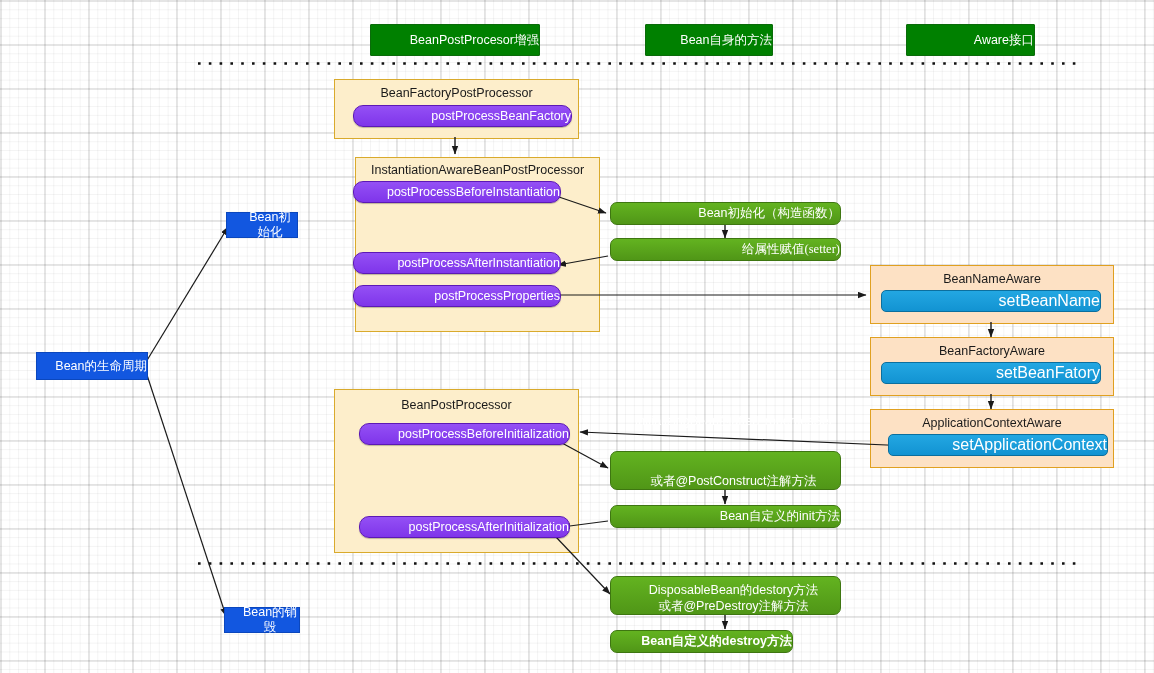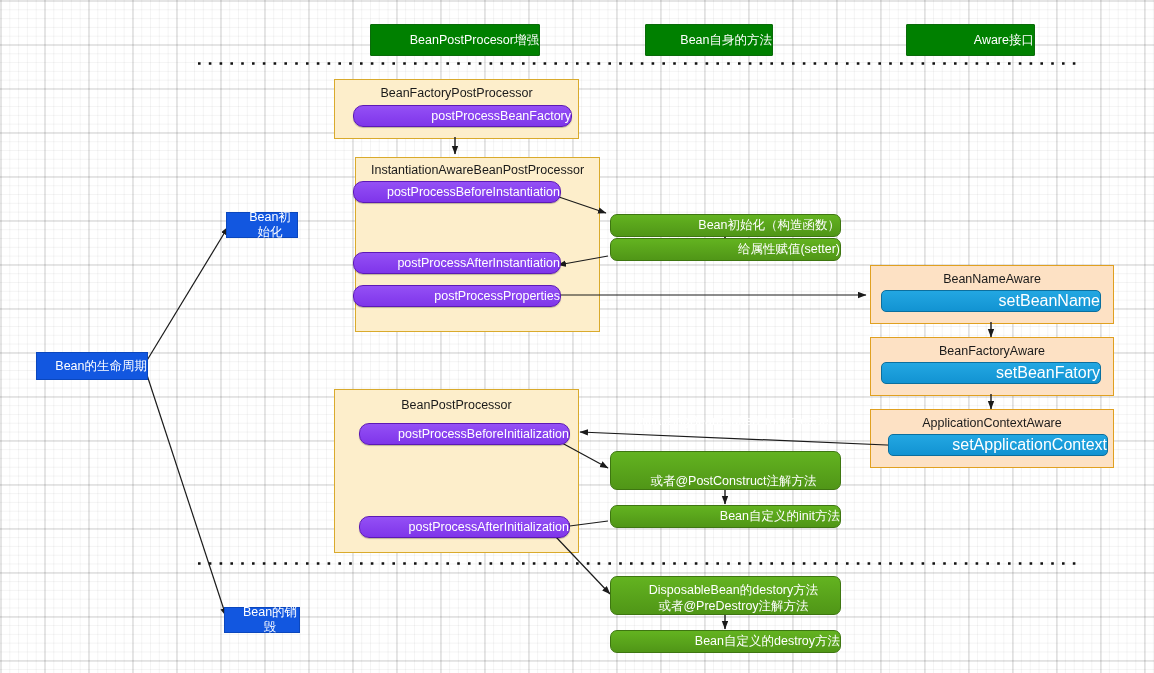--- a/index.html
+++ b/index.html
@@ -203,40 +203,40 @@
   <div class="panel yellowish" style="position:absolute; left:334px; top:389px; width:243px; height:162px;">
     <div class="panel-title" style="top:8px;">BeanPostProcessor</div>
   </div>
   <div class="node pill-purple" style="left:351px; top:423px; width:211px; height:22px;">
     <span>postProcessBeforeInitialization</span>
   </div>
   <div class="node pill-purple" style="left:351px; top:516px; width:211px; height:22px;">
     <span>postProcessAfterInitialization</span>
   </div>
 
-  <div class="node box-green" style="left:610px; top:202px; width:231px; height:23px;margin-top:12px;">
+  <div class="node box-green" style="left:610px; top:202px; width:231px; height:23px;">
     <span>Bean初始化（构造函数）</span>
   </div>
-  <div class="node box-green" style="left:610px; top:238px; width:231px; height:23px;">
+  <div class="node box-green" style="left:610px; top:238px; width:231px; height:23px;font-family:Liberation Serif, serif;">
     <span>给属性赋值(setter)</span>
   </div>
 
   <div class="node box-green two-line" style="left:610px; top:451px; width:231px; height:39px; flex-direction:column;gap:44px;">
     <span>InitializingBean的afterPropertiesSet</span>
     <span>或者@PostConstruct注解方法</span>
   </div>
   <div class="node box-green" style="left:610px; top:505px; width:231px; height:23px;">
     <span>Bean自定义的init方法</span>
   </div>
 
   <div class="node box-green two-line" style="left:610px; top:576px; width:231px; height:39px; flex-direction:column;">
     <span>DisposableBean的destory方法</span>
     <span>或者@PreDestroy注解方法</span>
   </div>
-  <div class="node box-green" style="left:610px; top:630px; width:231px; height:23px;">
+  <div class="node box-green" style="left:610px; top:630px; width:183px; height:23px;font-weight:bold;">
     <span>Bean自定义的destroy方法</span>
   </div>
 
   <div class="panel peach" style="position:absolute; left:870px; top:265px; width:242px; height:57px;">
     <div class="panel-title" style="top:6px;">BeanNameAware</div>
   </div>
   <div class="node pill-blue" style="left:881px; top:290px; width:220px; height:22px;">
     <span>setBeanName</span>
   </div>
 

